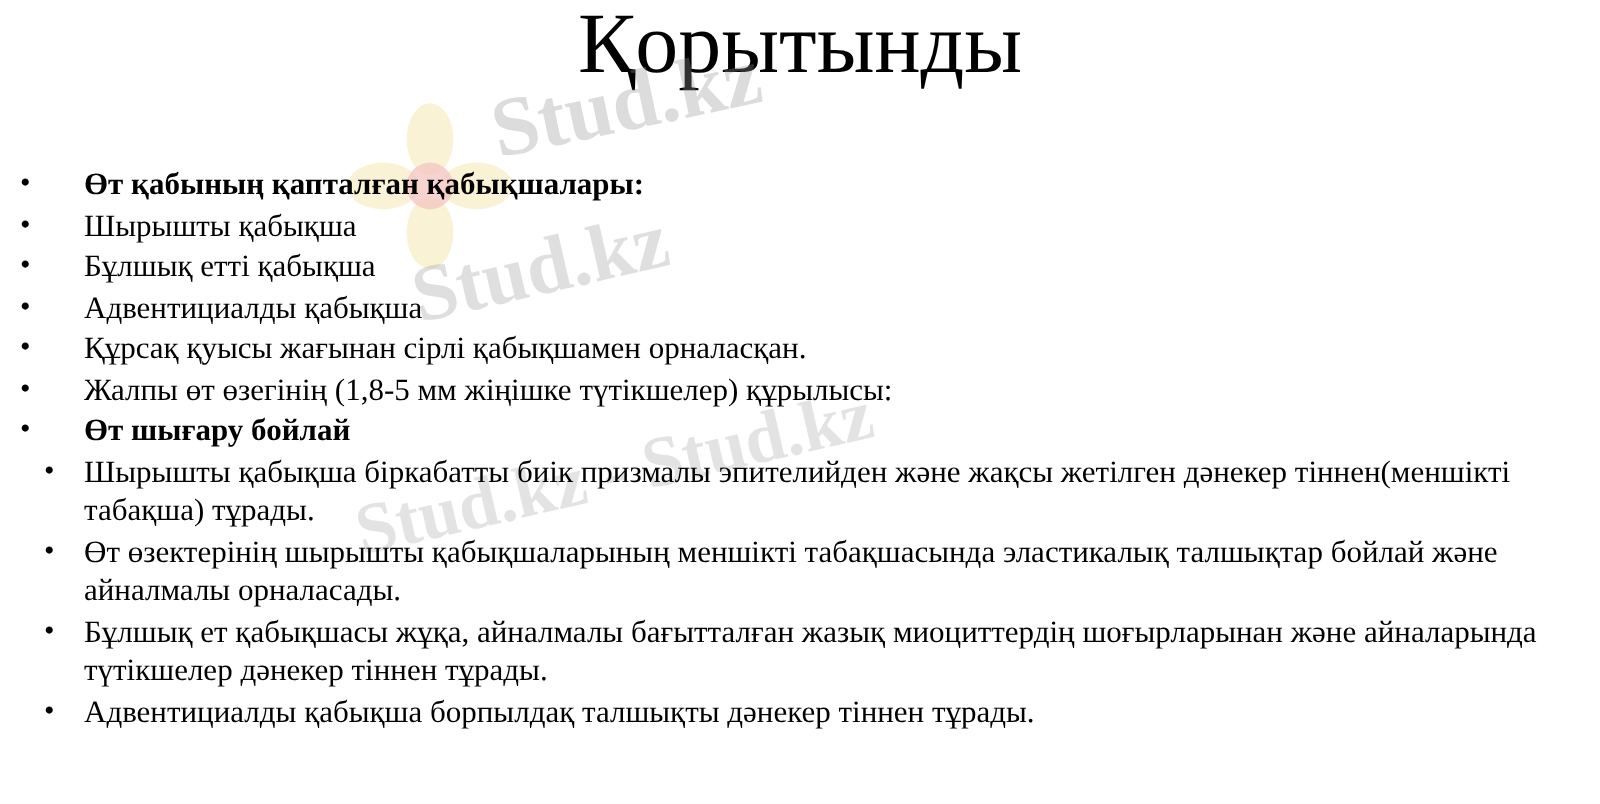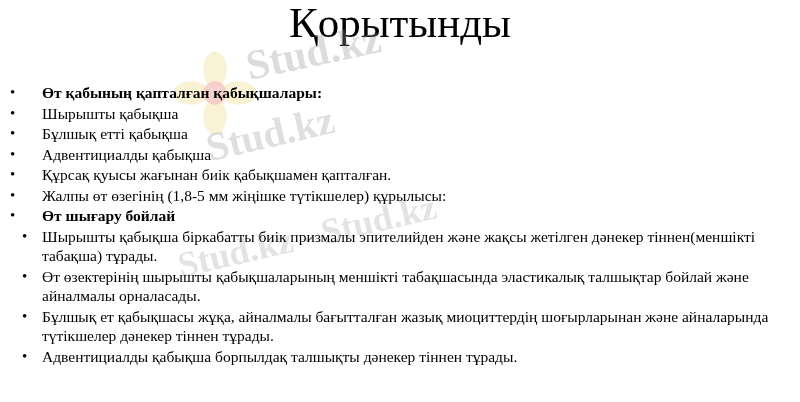--- a/index.html
+++ b/index.html
@@ -145,21 +145,21 @@
     <li>
       <span class="bullet">•</span>
       <span>Бұлшық етті қабықша</span>
     </li>
     <li>
       <span class="bullet">•</span>
       <span>Адвентициалды қабықша</span>
     </li>
     <li>
       <span class="bullet">•</span>
-      <span>Құрсақ қуысы жағынан биік қабықшамен қапталған.</span>
+      <span>Құрсақ қуысы жағынан сірлі қабықшамен орналасқан.</span>
     </li>
     <li>
       <span class="bullet">•</span>
       <span>Жалпы өт өзегінің (1,8-5 мм жіңішке түтікшелер) құрылысы:</span>
     </li>
     <li>
       <span class="bullet">•</span>
       <span class="bold">Өт шығару бойлай</span>
     </li>
     <li class="indent row-tall">

